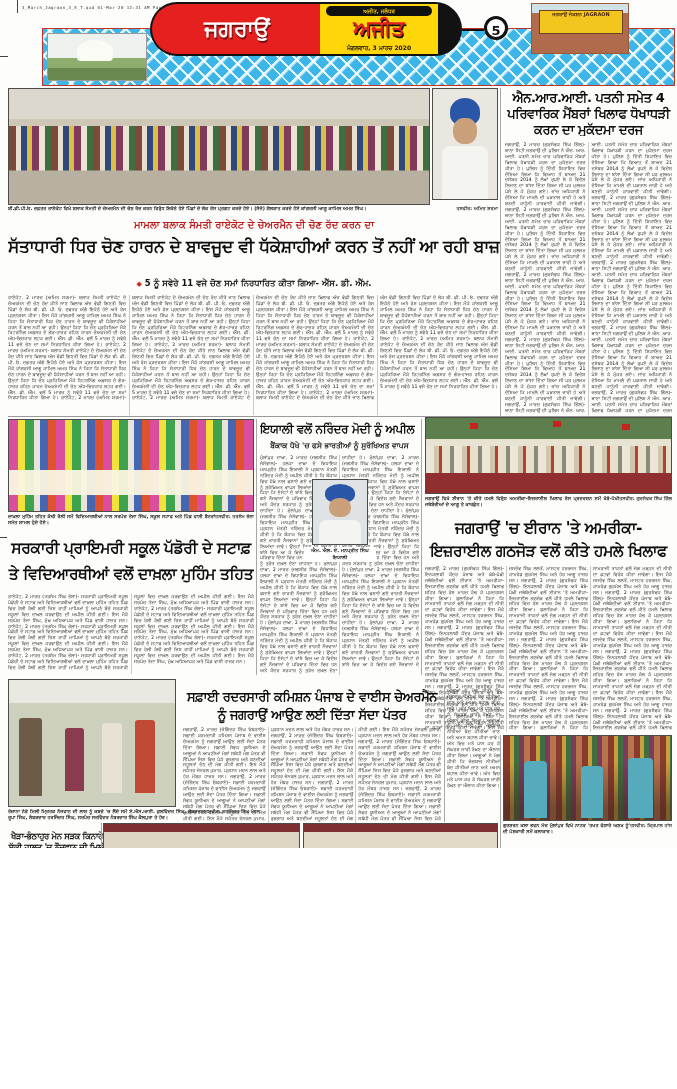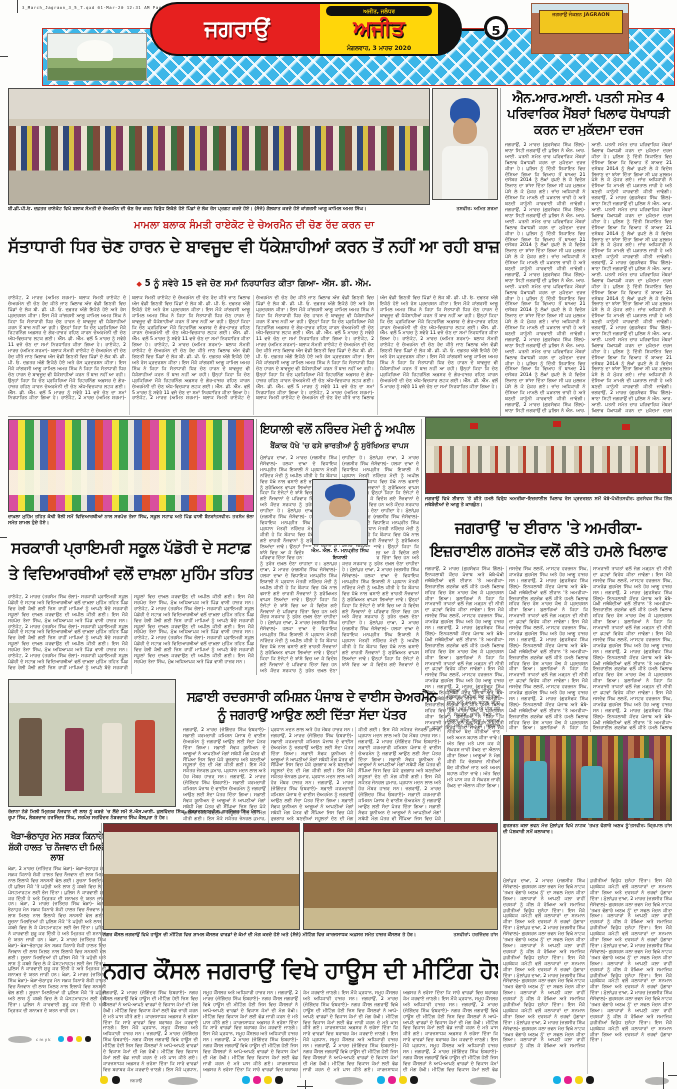--- a/index.html
+++ b/index.html
@@ -1,16 +1,16 @@
 <!DOCTYPE html>
 <html><head>
 <meta charset="utf-8">
 <style>
   html,body{margin:0;padding:0;background:#ffffff;}
-  #page{position:relative;width:677px;height:1089px;background:#fdfdfb;overflow:hidden;
+  #page{position:relative;width:677px;height:848px;background:#fdfdfb;overflow:hidden;
         font-family:"DejaVu Sans",sans-serif;color:#111;}
   .abs{position:absolute;box-sizing:border-box;}
   
   #slug{left:22px;top:5px;font:4px "DejaVu Sans Mono",monospace;color:#333;letter-spacing:.5px;}
   .cropline{background:#444;}
   .reg-circle{border:1px solid #555;border-radius:50%;background:transparent;}
   .dot{width:8px;height:8px;border-radius:50%;}
   .oval{background:#b5b5b3;border-radius:50%;}
   .tinytag{font:4px "DejaVu Sans",sans-serif;color:#222;}
   
@@ -164,21 +164,21 @@
     <div class="shirt" style="left:14%;top:52%;width:72%;height:48%;"></div>
   </div>
   <div class="abs caption" id="lead-caption">
     <span class="credit">ਤਸਵੀਰ: ਅਮਿਤ ਸ਼ਰਮਾ</span>
     <span>ਬੀ.ਡੀ.ਪੀ.ਓ. ਦਫ਼ਤਰ ਰਾਏਕੋਟ ਵਿਖੇ ਬਲਾਕ ਸੰਮਤੀ ਦੇ ਚੇਅਰਮੈਨ ਦੀ ਚੋਣ ਰੱਦ ਕਰਨ ਵਿਰੁੱਧ ਇਕੱਠੇ ਹੋਏ ਪਿੰਡਾਂ ਦੇ ਲੋਕ ਰੋਸ ਪ੍ਰਗਟ ਕਰਦੇ ਹੋਏ। (ਸੱਜੇ) ਗੱਲਬਾਤ ਕਰਦੇ ਹੋਏ ਕਾਂਗਰਸੀ ਆਗੂ ਕਾਮਿਲ ਅਮਰ ਸਿੰਘ।</span>
   </div>
   <div class="abs kicker" id="lead-kicker">ਮਾਮਲਾ ਬਲਾਕ ਸੰਮਤੀ ਰਾਏਕੋਟ ਦੇ ਚੇਅਰਮੈਨ ਦੀ ਚੋਣ ਰੱਦ ਕਰਨ ਦਾ</div>
   <div class="abs headline" id="lead-headline">ਸੱਤਾਧਾਰੀ ਧਿਰ ਚੋਣ ਹਾਰਨ ਦੇ ਬਾਵਜੂਦ ਵੀ ਧੱਕੇਸ਼ਾਹੀਆਂ ਕਰਨ ਤੋਂ ਨਹੀਂ ਆ ਰਹੀ ਬਾਜ਼- ਕਾਮਿਲ ਅਮਰ ਸਿੰਘ</div>
   <div class="abs bullets" id="lead-bullet2">
     <span class="bullet-glyph">◆</span>
-    <span>5 ਨੂੰ ਸਵੇਰੇ 15 ਵਜੇ ਚੋਣ ਸਮਾਂ ਨਿਰਧਾਰਿਤ ਕੀਤਾ ਗਿਆ- ਐੱਸ. ਡੀ. ਐੱਮ.</span>
+    <span>5 ਨੂੰ ਸਵੇਰੇ 11 ਵਜੇ ਚੋਣ ਸਮਾਂ ਨਿਰਧਾਰਿਤ ਕੀਤਾ ਗਿਆ- ਐੱਸ. ਡੀ. ਐੱਮ.</span>
   </div>
   <div class="abs body" id="lead-body">ਰਾਏਕੋਟ, 2 ਮਾਰਚ (ਅਮਿਤ ਸ਼ਰਮਾ)- ਬਲਾਕ ਸੰਮਤੀ ਰਾਏਕੋਟ ਦੇ ਚੇਅਰਮੈਨ ਦੀ ਚੋਣ ਰੱਦ ਕੀਤੇ ਜਾਣ ਖਿਲਾਫ ਅੱਜ ਵੱਡੀ ਗਿਣਤੀ ਵਿਚ ਪਿੰਡਾਂ ਦੇ ਲੋਕ ਬੀ. ਡੀ. ਪੀ. ਓ. ਦਫ਼ਤਰ ਅੱਗੇ ਇਕੱਠੇ ਹੋਏ ਅਤੇ ਰੋਸ ਪ੍ਰਦਰਸ਼ਨ ਕੀਤਾ। ਇਸ ਮੌਕੇ ਕਾਂਗਰਸੀ ਆਗੂ ਕਾਮਿਲ ਅਮਰ ਸਿੰਘ ਨੇ ਕਿਹਾ ਕਿ ਸੱਤਾਧਾਰੀ ਧਿਰ ਚੋਣ ਹਾਰਨ ਦੇ ਬਾਵਜੂਦ ਵੀ ਧੱਕੇਸ਼ਾਹੀਆਂ ਕਰਨ ਤੋਂ ਬਾਜ਼ ਨਹੀਂ ਆ ਰਹੀ। ਉਨ੍ਹਾਂ ਕਿਹਾ ਕਿ ਚੋਣ ਪ੍ਰਕਿਰਿਆ ਮੌਕੇ ਰਿਟਰਨਿੰਗ ਅਫ਼ਸਰ ਦੇ ਗੈਰ-ਹਾਜ਼ਰ ਰਹਿਣ ਕਾਰਨ ਚੇਅਰਮੈਨੀ ਦੀ ਚੋਣ ਅੱਧ-ਵਿਚਕਾਰ ਲਟਕ ਗਈ। ਐੱਸ. ਡੀ. ਐੱਮ. ਵਲੋਂ 5 ਮਾਰਚ ਨੂੰ ਸਵੇਰੇ 11 ਵਜੇ ਚੋਣ ਦਾ ਸਮਾਂ ਨਿਰਧਾਰਿਤ ਕੀਤਾ ਗਿਆ ਹੈ। ਰਾਏਕੋਟ, 2 ਮਾਰਚ (ਅਮਿਤ ਸ਼ਰਮਾ)- ਬਲਾਕ ਸੰਮਤੀ ਰਾਏਕੋਟ ਦੇ ਚੇਅਰਮੈਨ ਦੀ ਚੋਣ ਰੱਦ ਕੀਤੇ ਜਾਣ ਖਿਲਾਫ ਅੱਜ ਵੱਡੀ ਗਿਣਤੀ ਵਿਚ ਪਿੰਡਾਂ ਦੇ ਲੋਕ ਬੀ. ਡੀ. ਪੀ. ਓ. ਦਫ਼ਤਰ ਅੱਗੇ ਇਕੱਠੇ ਹੋਏ ਅਤੇ ਰੋਸ ਪ੍ਰਦਰਸ਼ਨ ਕੀਤਾ। ਇਸ ਮੌਕੇ ਕਾਂਗਰਸੀ ਆਗੂ ਕਾਮਿਲ ਅਮਰ ਸਿੰਘ ਨੇ ਕਿਹਾ ਕਿ ਸੱਤਾਧਾਰੀ ਧਿਰ ਚੋਣ ਹਾਰਨ ਦੇ ਬਾਵਜੂਦ ਵੀ ਧੱਕੇਸ਼ਾਹੀਆਂ ਕਰਨ ਤੋਂ ਬਾਜ਼ ਨਹੀਂ ਆ ਰਹੀ। ਉਨ੍ਹਾਂ ਕਿਹਾ ਕਿ ਚੋਣ ਪ੍ਰਕਿਰਿਆ ਮੌਕੇ ਰਿਟਰਨਿੰਗ ਅਫ਼ਸਰ ਦੇ ਗੈਰ-ਹਾਜ਼ਰ ਰਹਿਣ ਕਾਰਨ ਚੇਅਰਮੈਨੀ ਦੀ ਚੋਣ ਅੱਧ-ਵਿਚਕਾਰ ਲਟਕ ਗਈ। ਐੱਸ. ਡੀ. ਐੱਮ. ਵਲੋਂ 5 ਮਾਰਚ ਨੂੰ ਸਵੇਰੇ 11 ਵਜੇ ਚੋਣ ਦਾ ਸਮਾਂ ਨਿਰਧਾਰਿਤ ਕੀਤਾ ਗਿਆ ਹੈ। ਰਾਏਕੋਟ, 2 ਮਾਰਚ (ਅਮਿਤ ਸ਼ਰਮਾ)- ਬਲਾਕ ਸੰਮਤੀ ਰਾਏਕੋਟ ਦੇ ਚੇਅਰਮੈਨ ਦੀ ਚੋਣ ਰੱਦ ਕੀਤੇ ਜਾਣ ਖਿਲਾਫ ਅੱਜ ਵੱਡੀ ਗਿਣਤੀ ਵਿਚ ਪਿੰਡਾਂ ਦੇ ਲੋਕ ਬੀ. ਡੀ. ਪੀ. ਓ. ਦਫ਼ਤਰ ਅੱਗੇ ਇਕੱਠੇ ਹੋਏ ਅਤੇ ਰੋਸ ਪ੍ਰਦਰਸ਼ਨ ਕੀਤਾ। ਇਸ ਮੌਕੇ ਕਾਂਗਰਸੀ ਆਗੂ ਕਾਮਿਲ ਅਮਰ ਸਿੰਘ ਨੇ ਕਿਹਾ ਕਿ ਸੱਤਾਧਾਰੀ ਧਿਰ ਚੋਣ ਹਾਰਨ ਦੇ ਬਾਵਜੂਦ ਵੀ ਧੱਕੇਸ਼ਾਹੀਆਂ ਕਰਨ ਤੋਂ ਬਾਜ਼ ਨਹੀਂ ਆ ਰਹੀ। ਉਨ੍ਹਾਂ ਕਿਹਾ ਕਿ ਚੋਣ ਪ੍ਰਕਿਰਿਆ ਮੌਕੇ ਰਿਟਰਨਿੰਗ ਅਫ਼ਸਰ ਦੇ ਗੈਰ-ਹਾਜ਼ਰ ਰਹਿਣ ਕਾਰਨ ਚੇਅਰਮੈਨੀ ਦੀ ਚੋਣ ਅੱਧ-ਵਿਚਕਾਰ ਲਟਕ ਗਈ। ਐੱਸ. ਡੀ. ਐੱਮ. ਵਲੋਂ 5 ਮਾਰਚ ਨੂੰ ਸਵੇਰੇ 11 ਵਜੇ ਚੋਣ ਦਾ ਸਮਾਂ ਨਿਰਧਾਰਿਤ ਕੀਤਾ ਗਿਆ ਹੈ। ਰਾਏਕੋਟ, 2 ਮਾਰਚ (ਅਮਿਤ ਸ਼ਰਮਾ)- ਬਲਾਕ ਸੰਮਤੀ ਰਾਏਕੋਟ ਦੇ ਚੇਅਰਮੈਨ ਦੀ ਚੋਣ ਰੱਦ ਕੀਤੇ ਜਾਣ ਖਿਲਾਫ ਅੱਜ ਵੱਡੀ ਗਿਣਤੀ ਵਿਚ ਪਿੰਡਾਂ ਦੇ ਲੋਕ ਬੀ. ਡੀ. ਪੀ. ਓ. ਦਫ਼ਤਰ ਅੱਗੇ ਇਕੱਠੇ ਹੋਏ ਅਤੇ ਰੋਸ ਪ੍ਰਦਰਸ਼ਨ ਕੀਤਾ। ਇਸ ਮੌਕੇ ਕਾਂਗਰਸੀ ਆਗੂ ਕਾਮਿਲ ਅਮਰ ਸਿੰਘ ਨੇ ਕਿਹਾ ਕਿ ਸੱਤਾਧਾਰੀ ਧਿਰ ਚੋਣ ਹਾਰਨ ਦੇ ਬਾਵਜੂਦ ਵੀ ਧੱਕੇਸ਼ਾਹੀਆਂ ਕਰਨ ਤੋਂ ਬਾਜ਼ ਨਹੀਂ ਆ ਰਹੀ। ਉਨ੍ਹਾਂ ਕਿਹਾ ਕਿ ਚੋਣ ਪ੍ਰਕਿਰਿਆ ਮੌਕੇ ਰਿਟਰਨਿੰਗ ਅਫ਼ਸਰ ਦੇ ਗੈਰ-ਹਾਜ਼ਰ ਰਹਿਣ ਕਾਰਨ ਚੇਅਰਮੈਨੀ ਦੀ ਚੋਣ ਅੱਧ-ਵਿਚਕਾਰ ਲਟਕ ਗਈ। ਐੱਸ. ਡੀ. ਐੱਮ. ਵਲੋਂ 5 ਮਾਰਚ ਨੂੰ ਸਵੇਰੇ 11 ਵਜੇ ਚੋਣ ਦਾ ਸਮਾਂ ਨਿਰਧਾਰਿਤ ਕੀਤਾ ਗਿਆ ਹੈ। ਰਾਏਕੋਟ, 2 ਮਾਰਚ (ਅਮਿਤ ਸ਼ਰਮਾ)- ਬਲਾਕ ਸੰਮਤੀ ਰਾਏਕੋਟ ਦੇ ਚੇਅਰਮੈਨ ਦੀ ਚੋਣ ਰੱਦ ਕੀਤੇ ਜਾਣ ਖਿਲਾਫ ਅੱਜ ਵੱਡੀ ਗਿਣਤੀ ਵਿਚ ਪਿੰਡਾਂ ਦੇ ਲੋਕ ਬੀ. ਡੀ. ਪੀ. ਓ. ਦਫ਼ਤਰ ਅੱਗੇ ਇਕੱਠੇ ਹੋਏ ਅਤੇ ਰੋਸ ਪ੍ਰਦਰਸ਼ਨ ਕੀਤਾ। ਇਸ ਮੌਕੇ ਕਾਂਗਰਸੀ ਆਗੂ ਕਾਮਿਲ ਅਮਰ ਸਿੰਘ ਨੇ ਕਿਹਾ ਕਿ ਸੱਤਾਧਾਰੀ ਧਿਰ ਚੋਣ ਹਾਰਨ ਦੇ ਬਾਵਜੂਦ ਵੀ ਧੱਕੇਸ਼ਾਹੀਆਂ ਕਰਨ ਤੋਂ ਬਾਜ਼ ਨਹੀਂ ਆ ਰਹੀ। ਉਨ੍ਹਾਂ ਕਿਹਾ ਕਿ ਚੋਣ ਪ੍ਰਕਿਰਿਆ ਮੌਕੇ ਰਿਟਰਨਿੰਗ ਅਫ਼ਸਰ ਦੇ ਗੈਰ-ਹਾਜ਼ਰ ਰਹਿਣ ਕਾਰਨ ਚੇਅਰਮੈਨੀ ਦੀ ਚੋਣ ਅੱਧ-ਵਿਚਕਾਰ ਲਟਕ ਗਈ। ਐੱਸ. ਡੀ. ਐੱਮ. ਵਲੋਂ 5 ਮਾਰਚ ਨੂੰ ਸਵੇਰੇ 11 ਵਜੇ ਚੋਣ ਦਾ ਸਮਾਂ ਨਿਰਧਾਰਿਤ ਕੀਤਾ ਗਿਆ ਹੈ। ਰਾਏਕੋਟ, 2 ਮਾਰਚ (ਅਮਿਤ ਸ਼ਰਮਾ)- ਬਲਾਕ ਸੰਮਤੀ ਰਾਏਕੋਟ ਦੇ ਚੇਅਰਮੈਨ ਦੀ ਚੋਣ ਰੱਦ ਕੀਤੇ ਜਾਣ ਖਿਲਾਫ ਅੱਜ ਵੱਡੀ ਗਿਣਤੀ ਵਿਚ ਪਿੰਡਾਂ ਦੇ ਲੋਕ ਬੀ. ਡੀ. ਪੀ. ਓ. ਦਫ਼ਤਰ ਅੱਗੇ ਇਕੱਠੇ ਹੋਏ ਅਤੇ ਰੋਸ ਪ੍ਰਦਰਸ਼ਨ ਕੀਤਾ। ਇਸ ਮੌਕੇ ਕਾਂਗਰਸੀ ਆਗੂ ਕਾਮਿਲ ਅਮਰ ਸਿੰਘ ਨੇ ਕਿਹਾ ਕਿ ਸੱਤਾਧਾਰੀ ਧਿਰ ਚੋਣ ਹਾਰਨ ਦੇ ਬਾਵਜੂਦ ਵੀ ਧੱਕੇਸ਼ਾਹੀਆਂ ਕਰਨ ਤੋਂ ਬਾਜ਼ ਨਹੀਂ ਆ ਰਹੀ। ਉਨ੍ਹਾਂ ਕਿਹਾ ਕਿ ਚੋਣ ਪ੍ਰਕਿਰਿਆ ਮੌਕੇ ਰਿਟਰਨਿੰਗ ਅਫ਼ਸਰ ਦੇ ਗੈਰ-ਹਾਜ਼ਰ ਰਹਿਣ ਕਾਰਨ ਚੇਅਰਮੈਨੀ ਦੀ ਚੋਣ ਅੱਧ-ਵਿਚਕਾਰ ਲਟਕ ਗਈ। ਐੱਸ. ਡੀ. ਐੱਮ. ਵਲੋਂ 5 ਮਾਰਚ ਨੂੰ ਸਵੇਰੇ 11 ਵਜੇ ਚੋਣ ਦਾ ਸਮਾਂ ਨਿਰਧਾਰਿਤ ਕੀਤਾ ਗਿਆ ਹੈ। ਰਾਏਕੋਟ, 2 ਮਾਰਚ (ਅਮਿਤ ਸ਼ਰਮਾ)- ਬਲਾਕ ਸੰਮਤੀ ਰਾਏਕੋਟ ਦੇ ਚੇਅਰਮੈਨ ਦੀ ਚੋਣ ਰੱਦ ਕੀਤੇ ਜਾਣ ਖਿਲਾਫ ਅੱਜ ਵੱਡੀ ਗਿਣਤੀ ਵਿਚ ਪਿੰਡਾਂ ਦੇ ਲੋਕ ਬੀ. ਡੀ. ਪੀ. ਓ. ਦਫ਼ਤਰ ਅੱਗੇ ਇਕੱਠੇ ਹੋਏ ਅਤੇ ਰੋਸ ਪ੍ਰਦਰਸ਼ਨ ਕੀਤਾ। ਇਸ ਮੌਕੇ ਕਾਂਗਰਸੀ ਆਗੂ ਕਾਮਿਲ ਅਮਰ ਸਿੰਘ ਨੇ ਕਿਹਾ ਕਿ ਸੱਤਾਧਾਰੀ ਧਿਰ ਚੋਣ ਹਾਰਨ ਦੇ ਬਾਵਜੂਦ ਵੀ ਧੱਕੇਸ਼ਾਹੀਆਂ ਕਰਨ ਤੋਂ ਬਾਜ਼ ਨਹੀਂ ਆ ਰਹੀ। ਉਨ੍ਹਾਂ ਕਿਹਾ ਕਿ ਚੋਣ ਪ੍ਰਕਿਰਿਆ ਮੌਕੇ ਰਿਟਰਨਿੰਗ ਅਫ਼ਸਰ ਦੇ ਗੈਰ-ਹਾਜ਼ਰ ਰਹਿਣ ਕਾਰਨ ਚੇਅਰਮੈਨੀ ਦੀ ਚੋਣ ਅੱਧ-ਵਿਚਕਾਰ ਲਟਕ ਗਈ। ਐੱਸ. ਡੀ. ਐੱਮ. ਵਲੋਂ 5 ਮਾਰਚ ਨੂੰ ਸਵੇਰੇ 11 ਵਜੇ ਚੋਣ ਦਾ ਸਮਾਂ ਨਿਰਧਾਰਿਤ ਕੀਤਾ ਗਿਆ ਹੈ। ਰਾਏਕੋਟ, 2 ਮਾਰਚ (ਅਮਿਤ ਸ਼ਰਮਾ)- ਬਲਾਕ ਸੰਮਤੀ ਰਾਏਕੋਟ ਦੇ ਚੇਅਰਮੈਨ ਦੀ ਚੋਣ ਰੱਦ ਕੀਤੇ ਜਾਣ ਖਿਲਾਫ ਅੱਜ ਵੱਡੀ ਗਿਣਤੀ ਵਿਚ ਪਿੰਡਾਂ ਦੇ ਲੋਕ ਬੀ. ਡੀ. ਪੀ. ਓ. ਦਫ਼ਤਰ ਅੱਗੇ ਇਕੱਠੇ ਹੋਏ ਅਤੇ ਰੋਸ ਪ੍ਰਦਰਸ਼ਨ ਕੀਤਾ। ਇਸ ਮੌਕੇ ਕਾਂਗਰਸੀ ਆਗੂ ਕਾਮਿਲ ਅਮਰ ਸਿੰਘ ਨੇ ਕਿਹਾ ਕਿ ਸੱਤਾਧਾਰੀ ਧਿਰ ਚੋਣ ਹਾਰਨ ਦੇ ਬਾਵਜੂਦ ਵੀ ਧੱਕੇਸ਼ਾਹੀਆਂ ਕਰਨ ਤੋਂ ਬਾਜ਼ ਨਹੀਂ ਆ ਰਹੀ। ਉਨ੍ਹਾਂ ਕਿਹਾ ਕਿ ਚੋਣ ਪ੍ਰਕਿਰਿਆ ਮੌਕੇ ਰਿਟਰਨਿੰਗ ਅਫ਼ਸਰ ਦੇ ਗੈਰ-ਹਾਜ਼ਰ ਰਹਿਣ ਕਾਰਨ ਚੇਅਰਮੈਨੀ ਦੀ ਚੋਣ ਅੱਧ-ਵਿਚਕਾਰ ਲਟਕ ਗਈ। ਐੱਸ. ਡੀ. ਐੱਮ. ਵਲੋਂ 5 ਮਾਰਚ ਨੂੰ ਸਵੇਰੇ 11 ਵਜੇ ਚੋਣ ਦਾ ਸਮਾਂ ਨਿਰਧਾਰਿਤ ਕੀਤਾ ਗਿਆ ਹੈ।</div>
   <div class="abs vr" id="vr1"></div>
 
   <div class="abs headline" id="nri-headline">ਐਨ.ਆਰ.ਆਈ. ਪਤਨੀ ਸਮੇਤ 4 ਪਰਿਵਾਰਿਕ ਮੈਂਬਰਾਂ ਖਿਲਾਫ ਧੋਖਾਧੜੀ ਕਰਨ ਦਾ ਮੁਕੱਦਮਾ ਦਰਜ</div>
   <div class="abs body" id="nri-body">ਜਗਰਾਉਂ, 2 ਮਾਰਚ (ਗੁਰਸੇਵਕ ਸਿੰਘ ਗਿੱਲ)- ਥਾਣਾ ਸਿਟੀ ਜਗਰਾਉਂ ਦੀ ਪੁਲਿਸ ਨੇ ਐਨ. ਆਰ. ਆਈ. ਪਤਨੀ ਸਮੇਤ ਚਾਰ ਪਰਿਵਾਰਿਕ ਮੈਂਬਰਾਂ ਖਿਲਾਫ ਧੋਖਾਧੜੀ ਕਰਨ ਦਾ ਮੁਕੱਦਮਾ ਦਰਜ ਕੀਤਾ ਹੈ। ਪੁਲਿਸ ਨੂੰ ਦਿੱਤੀ ਸ਼ਿਕਾਇਤ ਵਿਚ ਦੱਸਿਆ ਗਿਆ ਕਿ ਵਿਆਹ ਤੋਂ ਬਾਅਦ 21 ਦਸੰਬਰ 2014 ਨੂੰ ਲੱਖਾਂ ਰੁਪਏ ਲੈ ਕੇ ਵਿਦੇਸ਼ ਲਿਜਾਣ ਦਾ ਝਾਂਸਾ ਦਿੱਤਾ ਗਿਆ ਸੀ ਪਰ ਮੁਲਜ਼ਮ ਪੈਸੇ ਲੈ ਕੇ ਮੁੱਕਰ ਗਏ। ਜਾਂਚ ਅਧਿਕਾਰੀ ਨੇ ਦੱਸਿਆ ਕਿ ਮਾਮਲੇ ਦੀ ਪੜਤਾਲ ਜਾਰੀ ਹੈ ਅਤੇ ਬਣਦੀ ਕਾਨੂੰਨੀ ਕਾਰਵਾਈ ਕੀਤੀ ਜਾਵੇਗੀ। ਜਗਰਾਉਂ, 2 ਮਾਰਚ (ਗੁਰਸੇਵਕ ਸਿੰਘ ਗਿੱਲ)- ਥਾਣਾ ਸਿਟੀ ਜਗਰਾਉਂ ਦੀ ਪੁਲਿਸ ਨੇ ਐਨ. ਆਰ. ਆਈ. ਪਤਨੀ ਸਮੇਤ ਚਾਰ ਪਰਿਵਾਰਿਕ ਮੈਂਬਰਾਂ ਖਿਲਾਫ ਧੋਖਾਧੜੀ ਕਰਨ ਦਾ ਮੁਕੱਦਮਾ ਦਰਜ ਕੀਤਾ ਹੈ। ਪੁਲਿਸ ਨੂੰ ਦਿੱਤੀ ਸ਼ਿਕਾਇਤ ਵਿਚ ਦੱਸਿਆ ਗਿਆ ਕਿ ਵਿਆਹ ਤੋਂ ਬਾਅਦ 21 ਦਸੰਬਰ 2014 ਨੂੰ ਲੱਖਾਂ ਰੁਪਏ ਲੈ ਕੇ ਵਿਦੇਸ਼ ਲਿਜਾਣ ਦਾ ਝਾਂਸਾ ਦਿੱਤਾ ਗਿਆ ਸੀ ਪਰ ਮੁਲਜ਼ਮ ਪੈਸੇ ਲੈ ਕੇ ਮੁੱਕਰ ਗਏ। ਜਾਂਚ ਅਧਿਕਾਰੀ ਨੇ ਦੱਸਿਆ ਕਿ ਮਾਮਲੇ ਦੀ ਪੜਤਾਲ ਜਾਰੀ ਹੈ ਅਤੇ ਬਣਦੀ ਕਾਨੂੰਨੀ ਕਾਰਵਾਈ ਕੀਤੀ ਜਾਵੇਗੀ। ਜਗਰਾਉਂ, 2 ਮਾਰਚ (ਗੁਰਸੇਵਕ ਸਿੰਘ ਗਿੱਲ)- ਥਾਣਾ ਸਿਟੀ ਜਗਰਾਉਂ ਦੀ ਪੁਲਿਸ ਨੇ ਐਨ. ਆਰ. ਆਈ. ਪਤਨੀ ਸਮੇਤ ਚਾਰ ਪਰਿਵਾਰਿਕ ਮੈਂਬਰਾਂ ਖਿਲਾਫ ਧੋਖਾਧੜੀ ਕਰਨ ਦਾ ਮੁਕੱਦਮਾ ਦਰਜ ਕੀਤਾ ਹੈ। ਪੁਲਿਸ ਨੂੰ ਦਿੱਤੀ ਸ਼ਿਕਾਇਤ ਵਿਚ ਦੱਸਿਆ ਗਿਆ ਕਿ ਵਿਆਹ ਤੋਂ ਬਾਅਦ 21 ਦਸੰਬਰ 2014 ਨੂੰ ਲੱਖਾਂ ਰੁਪਏ ਲੈ ਕੇ ਵਿਦੇਸ਼ ਲਿਜਾਣ ਦਾ ਝਾਂਸਾ ਦਿੱਤਾ ਗਿਆ ਸੀ ਪਰ ਮੁਲਜ਼ਮ ਪੈਸੇ ਲੈ ਕੇ ਮੁੱਕਰ ਗਏ। ਜਾਂਚ ਅਧਿਕਾਰੀ ਨੇ ਦੱਸਿਆ ਕਿ ਮਾਮਲੇ ਦੀ ਪੜਤਾਲ ਜਾਰੀ ਹੈ ਅਤੇ ਬਣਦੀ ਕਾਨੂੰਨੀ ਕਾਰਵਾਈ ਕੀਤੀ ਜਾਵੇਗੀ। ਜਗਰਾਉਂ, 2 ਮਾਰਚ (ਗੁਰਸੇਵਕ ਸਿੰਘ ਗਿੱਲ)- ਥਾਣਾ ਸਿਟੀ ਜਗਰਾਉਂ ਦੀ ਪੁਲਿਸ ਨੇ ਐਨ. ਆਰ. ਆਈ. ਪਤਨੀ ਸਮੇਤ ਚਾਰ ਪਰਿਵਾਰਿਕ ਮੈਂਬਰਾਂ ਖਿਲਾਫ ਧੋਖਾਧੜੀ ਕਰਨ ਦਾ ਮੁਕੱਦਮਾ ਦਰਜ ਕੀਤਾ ਹੈ। ਪੁਲਿਸ ਨੂੰ ਦਿੱਤੀ ਸ਼ਿਕਾਇਤ ਵਿਚ ਦੱਸਿਆ ਗਿਆ ਕਿ ਵਿਆਹ ਤੋਂ ਬਾਅਦ 21 ਦਸੰਬਰ 2014 ਨੂੰ ਲੱਖਾਂ ਰੁਪਏ ਲੈ ਕੇ ਵਿਦੇਸ਼ ਲਿਜਾਣ ਦਾ ਝਾਂਸਾ ਦਿੱਤਾ ਗਿਆ ਸੀ ਪਰ ਮੁਲਜ਼ਮ ਪੈਸੇ ਲੈ ਕੇ ਮੁੱਕਰ ਗਏ। ਜਾਂਚ ਅਧਿਕਾਰੀ ਨੇ ਦੱਸਿਆ ਕਿ ਮਾਮਲੇ ਦੀ ਪੜਤਾਲ ਜਾਰੀ ਹੈ ਅਤੇ ਬਣਦੀ ਕਾਨੂੰਨੀ ਕਾਰਵਾਈ ਕੀਤੀ ਜਾਵੇਗੀ। ਜਗਰਾਉਂ, 2 ਮਾਰਚ (ਗੁਰਸੇਵਕ ਸਿੰਘ ਗਿੱਲ)- ਥਾਣਾ ਸਿਟੀ ਜਗਰਾਉਂ ਦੀ ਪੁਲਿਸ ਨੇ ਐਨ. ਆਰ. ਆਈ. ਪਤਨੀ ਸਮੇਤ ਚਾਰ ਪਰਿਵਾਰਿਕ ਮੈਂਬਰਾਂ ਖਿਲਾਫ ਧੋਖਾਧੜੀ ਕਰਨ ਦਾ ਮੁਕੱਦਮਾ ਦਰਜ ਕੀਤਾ ਹੈ। ਪੁਲਿਸ ਨੂੰ ਦਿੱਤੀ ਸ਼ਿਕਾਇਤ ਵਿਚ ਦੱਸਿਆ ਗਿਆ ਕਿ ਵਿਆਹ ਤੋਂ ਬਾਅਦ 21 ਦਸੰਬਰ 2014 ਨੂੰ ਲੱਖਾਂ ਰੁਪਏ ਲੈ ਕੇ ਵਿਦੇਸ਼ ਲਿਜਾਣ ਦਾ ਝਾਂਸਾ ਦਿੱਤਾ ਗਿਆ ਸੀ ਪਰ ਮੁਲਜ਼ਮ ਪੈਸੇ ਲੈ ਕੇ ਮੁੱਕਰ ਗਏ। ਜਾਂਚ ਅਧਿਕਾਰੀ ਨੇ ਦੱਸਿਆ ਕਿ ਮਾਮਲੇ ਦੀ ਪੜਤਾਲ ਜਾਰੀ ਹੈ ਅਤੇ ਬਣਦੀ ਕਾਨੂੰਨੀ ਕਾਰਵਾਈ ਕੀਤੀ ਜਾਵੇਗੀ। ਜਗਰਾਉਂ, 2 ਮਾਰਚ (ਗੁਰਸੇਵਕ ਸਿੰਘ ਗਿੱਲ)- ਥਾਣਾ ਸਿਟੀ ਜਗਰਾਉਂ ਦੀ ਪੁਲਿਸ ਨੇ ਐਨ. ਆਰ. ਆਈ. ਪਤਨੀ ਸਮੇਤ ਚਾਰ ਪਰਿਵਾਰਿਕ ਮੈਂਬਰਾਂ ਖਿਲਾਫ ਧੋਖਾਧੜੀ ਕਰਨ ਦਾ ਮੁਕੱਦਮਾ ਦਰਜ ਕੀਤਾ ਹੈ। ਪੁਲਿਸ ਨੂੰ ਦਿੱਤੀ ਸ਼ਿਕਾਇਤ ਵਿਚ ਦੱਸਿਆ ਗਿਆ ਕਿ ਵਿਆਹ ਤੋਂ ਬਾਅਦ 21 ਦਸੰਬਰ 2014 ਨੂੰ ਲੱਖਾਂ ਰੁਪਏ ਲੈ ਕੇ ਵਿਦੇਸ਼ ਲਿਜਾਣ ਦਾ ਝਾਂਸਾ ਦਿੱਤਾ ਗਿਆ ਸੀ ਪਰ ਮੁਲਜ਼ਮ ਪੈਸੇ ਲੈ ਕੇ ਮੁੱਕਰ ਗਏ। ਜਾਂਚ ਅਧਿਕਾਰੀ ਨੇ ਦੱਸਿਆ ਕਿ ਮਾਮਲੇ ਦੀ ਪੜਤਾਲ ਜਾਰੀ ਹੈ ਅਤੇ ਬਣਦੀ ਕਾਨੂੰਨੀ ਕਾਰਵਾਈ ਕੀਤੀ ਜਾਵੇਗੀ। ਜਗਰਾਉਂ, 2 ਮਾਰਚ (ਗੁਰਸੇਵਕ ਸਿੰਘ ਗਿੱਲ)- ਥਾਣਾ ਸਿਟੀ ਜਗਰਾਉਂ ਦੀ ਪੁਲਿਸ ਨੇ ਐਨ. ਆਰ. ਆਈ. ਪਤਨੀ ਸਮੇਤ ਚਾਰ ਪਰਿਵਾਰਿਕ ਮੈਂਬਰਾਂ ਖਿਲਾਫ ਧੋਖਾਧੜੀ ਕਰਨ ਦਾ ਮੁਕੱਦਮਾ ਦਰਜ ਕੀਤਾ ਹੈ। ਪੁਲਿਸ ਨੂੰ ਦਿੱਤੀ ਸ਼ਿਕਾਇਤ ਵਿਚ ਦੱਸਿਆ ਗਿਆ ਕਿ ਵਿਆਹ ਤੋਂ ਬਾਅਦ 21 ਦਸੰਬਰ 2014 ਨੂੰ ਲੱਖਾਂ ਰੁਪਏ ਲੈ ਕੇ ਵਿਦੇਸ਼ ਲਿਜਾਣ ਦਾ ਝਾਂਸਾ ਦਿੱਤਾ ਗਿਆ ਸੀ ਪਰ ਮੁਲਜ਼ਮ ਪੈਸੇ ਲੈ ਕੇ ਮੁੱਕਰ ਗਏ। ਜਾਂਚ ਅਧਿਕਾਰੀ ਨੇ ਦੱਸਿਆ ਕਿ ਮਾਮਲੇ ਦੀ ਪੜਤਾਲ ਜਾਰੀ ਹੈ ਅਤੇ ਬਣਦੀ ਕਾਨੂੰਨੀ ਕਾਰਵਾਈ ਕੀਤੀ ਜਾਵੇਗੀ। ਜਗਰਾਉਂ, 2 ਮਾਰਚ (ਗੁਰਸੇਵਕ ਸਿੰਘ ਗਿੱਲ)- ਥਾਣਾ ਸਿਟੀ ਜਗਰਾਉਂ ਦੀ ਪੁਲਿਸ ਨੇ ਐਨ. ਆਰ. ਆਈ. ਪਤਨੀ ਸਮੇਤ ਚਾਰ ਪਰਿਵਾਰਿਕ ਮੈਂਬਰਾਂ ਖਿਲਾਫ ਧੋਖਾਧੜੀ ਕਰਨ ਦਾ ਮੁਕੱਦਮਾ ਦਰਜ ਕੀਤਾ ਹੈ। ਪੁਲਿਸ ਨੂੰ ਦਿੱਤੀ ਸ਼ਿਕਾਇਤ ਵਿਚ ਦੱਸਿਆ ਗਿਆ ਕਿ ਵਿਆਹ ਤੋਂ ਬਾਅਦ 21 ਦਸੰਬਰ 2014 ਨੂੰ ਲੱਖਾਂ ਰੁਪਏ ਲੈ ਕੇ ਵਿਦੇਸ਼ ਲਿਜਾਣ ਦਾ ਝਾਂਸਾ ਦਿੱਤਾ ਗਿਆ ਸੀ ਪਰ ਮੁਲਜ਼ਮ ਪੈਸੇ ਲੈ ਕੇ ਮੁੱਕਰ ਗਏ। ਜਾਂਚ ਅਧਿਕਾਰੀ ਨੇ ਦੱਸਿਆ ਕਿ ਮਾਮਲੇ ਦੀ ਪੜਤਾਲ ਜਾਰੀ ਹੈ ਅਤੇ ਬਣਦੀ ਕਾਨੂੰਨੀ ਕਾਰਵਾਈ ਕੀਤੀ ਜਾਵੇਗੀ। ਜਗਰਾਉਂ, 2 ਮਾਰਚ (ਗੁਰਸੇਵਕ ਸਿੰਘ ਗਿੱਲ)- ਥਾਣਾ ਸਿਟੀ ਜਗਰਾਉਂ ਦੀ ਪੁਲਿਸ ਨੇ ਐਨ. ਆਰ. ਆਈ. ਪਤਨੀ ਸਮੇਤ ਚਾਰ ਪਰਿਵਾਰਿਕ ਮੈਂਬਰਾਂ ਖਿਲਾਫ ਧੋਖਾਧੜੀ ਕਰਨ ਦਾ ਮੁਕੱਦਮਾ ਦਰਜ ਕੀਤਾ ਹੈ। ਪੁਲਿਸ ਨੂੰ ਦਿੱਤੀ ਸ਼ਿਕਾਇਤ ਵਿਚ ਦੱਸਿਆ ਗਿਆ ਕਿ ਵਿਆਹ ਤੋਂ ਬਾਅਦ 21 ਦਸੰਬਰ 2014 ਨੂੰ ਲੱਖਾਂ ਰੁਪਏ ਲੈ ਕੇ ਵਿਦੇਸ਼ ਲਿਜਾਣ ਦਾ ਝਾਂਸਾ ਦਿੱਤਾ ਗਿਆ ਸੀ ਪਰ ਮੁਲਜ਼ਮ ਪੈਸੇ ਲੈ ਕੇ ਮੁੱਕਰ ਗਏ। ਜਾਂਚ ਅਧਿਕਾਰੀ ਨੇ ਦੱਸਿਆ ਕਿ ਮਾਮਲੇ ਦੀ ਪੜਤਾਲ ਜਾਰੀ ਹੈ ਅਤੇ ਬਣਦੀ ਕਾਨੂੰਨੀ ਕਾਰਵਾਈ ਕੀਤੀ ਜਾਵੇਗੀ। ਜਗਰਾਉਂ, 2 ਮਾਰਚ (ਗੁਰਸੇਵਕ ਸਿੰਘ ਗਿੱਲ)- ਥਾਣਾ ਸਿਟੀ ਜਗਰਾਉਂ ਦੀ ਪੁਲਿਸ ਨੇ ਐਨ. ਆਰ. ਆਈ. ਪਤਨੀ ਸਮੇਤ ਚਾਰ ਪਰਿਵਾਰਿਕ ਮੈਂਬਰਾਂ ਖਿਲਾਫ ਧੋਖਾਧੜੀ ਕਰਨ ਦਾ ਮੁਕੱਦਮਾ ਦਰਜ ਕੀਤਾ ਹੈ। ਪੁਲਿਸ ਨੂੰ ਦਿੱਤੀ ਸ਼ਿਕਾਇਤ ਵਿਚ ਦੱਸਿਆ ਗਿਆ ਕਿ ਵਿਆਹ ਤੋਂ ਬਾਅਦ 21 ਦਸੰਬਰ 2014 ਨੂੰ ਲੱਖਾਂ ਰੁਪਏ ਲੈ ਕੇ ਵਿਦੇਸ਼ ਲਿਜਾਣ ਦਾ ਝਾਂਸਾ ਦਿੱਤਾ ਗਿਆ ਸੀ ਪਰ ਮੁਲਜ਼ਮ ਪੈਸੇ ਲੈ ਕੇ ਮੁੱਕਰ ਗਏ। ਜਾਂਚ ਅਧਿਕਾਰੀ ਨੇ ਦੱਸਿਆ ਕਿ ਮਾਮਲੇ ਦੀ ਪੜਤਾਲ ਜਾਰੀ ਹੈ ਅਤੇ ਬਣਦੀ ਕਾਨੂੰਨੀ ਕਾਰਵਾਈ ਕੀਤੀ ਜਾਵੇਗੀ।</div>
   <div class="abs hr" id="hr1"></div>
 
   <div class="abs photo" id="rally-photo"></div>
   <div class="abs caption" id="rally-caption">

